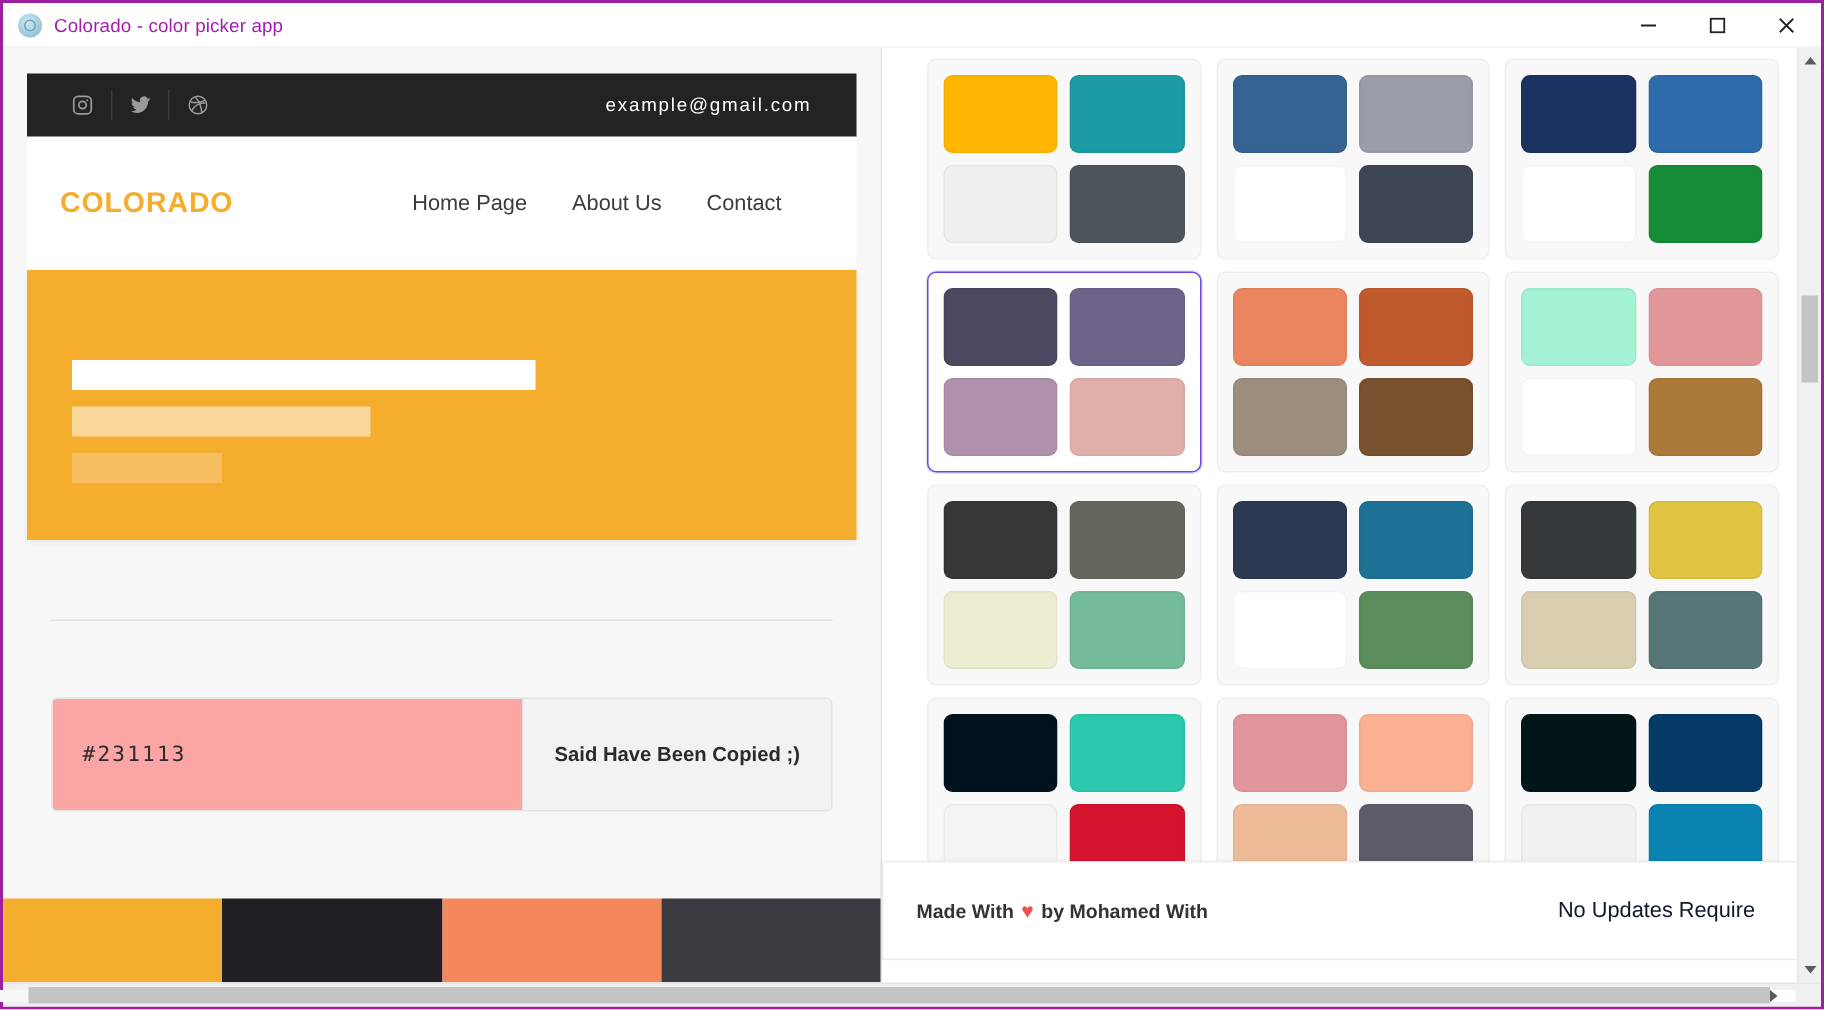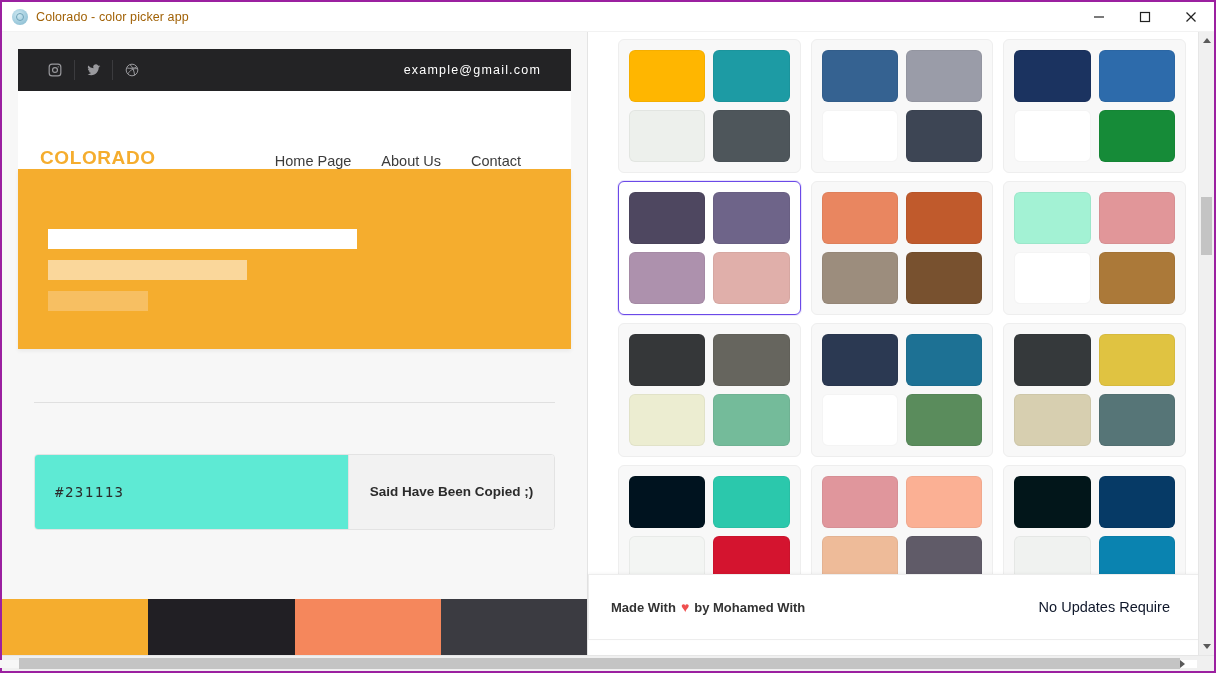--- a/index.html
+++ b/index.html
@@ -30,21 +30,21 @@
     width: 16px; height: 16px; margin-left: 10px; margin-right: 8px;
     border-radius: 50%;
     background: radial-gradient(circle at 40% 35%, #cfe9f2 0%, #9ecadc 60%, #7fb4c9 100%);
     position: relative; flex: none;
   }
   .title-icon::after {
     content: ""; position: absolute; inset: 4px;
     border-radius: 50%; border: 1px solid #6fa3b8;
   }
   .title-text {
-    font-size: 12.5px; color: #a16207; letter-spacing: .1px;
+    font-size: 12.5px; color: #a21caf; letter-spacing: .1px;
   }
   .winbtns { position: absolute; right: 0; top: 0; height: 30px; display: flex; }
   .winbtn {
     width: 46px; height: 30px;
     display: flex; align-items: center; justify-content: center;
     font-size: 12px; color: #222; background: transparent;
   }
   .winbtn svg { display: block; }
 
   
@@ -82,22 +82,22 @@
     color: #ffffff; font-size: 12.5px; letter-spacing: 1.2px;
   }
   .watermark {
     position: absolute; right: 60px; top: 50%; transform: translateY(-38%);
     font-size: 34px; font-weight: bold; letter-spacing: 1px;
     color: rgba(255,255,255,.10);
     pointer-events: none; white-space: nowrap;
   }
 
   .navbar {
-    height: 78px; background: #ffffff;
-    display: flex; align-items: flex-end; padding: 0 22px; gap: 14px;
+    height: 89px; background: #ffffff;
+    display: flex; align-items: center; padding: 0 22px; gap: 14px;
   }
   .brand {
     color: #f5ad2e; font-size: 19px; font-weight: bold; letter-spacing: .6px;
   }
   .navlinks { margin-left: auto; display: flex; gap: 30px; padding-right: 28px; }
   .navlink { color: #3c3c3c; font-size: 14.5px; }
 
   .hero {
     height: 180px; background: #f5ad2e;
     padding: 60px 0 0 30px;
@@ -117,21 +117,21 @@
     margin: 51px 16px 0 16px;
     display: flex; height: 76px;
     border: 1px solid #e3e3e3; border-radius: 4px;
     background: #ffffff; overflow: hidden;
   }
   .hexInput {
     flex: 1; display: flex; align-items: center;
     padding-left: 20px;
     font-family: "DejaVu Sans Mono", monospace;
     font-size: 14px; color: #2b2b2b; letter-spacing: 1.5px;
-    background: #5eead4;
+    background: #fca5a5;
   }
   .copiedBtn {
     width: 206px; background: #f2f2f2;
     border-left: 1px solid #e3e3e3;
     display: flex; align-items: center; justify-content: center;
     text-align: center; font-size: 13.5px; font-weight: bold; color: #2b2b2b;
     line-height: 1.55; padding: 0 10px;
   }
 
   .swatchStrip {

